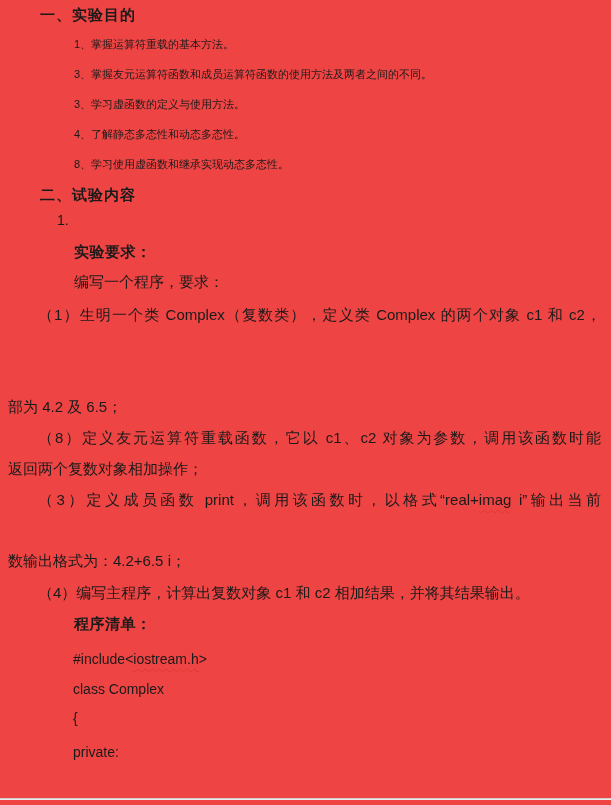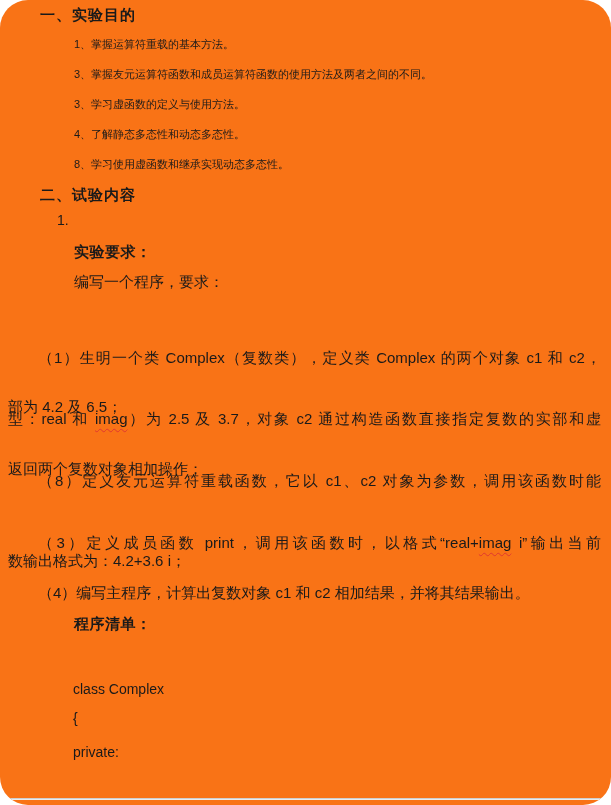--- a/index.html
+++ b/index.html
@@ -4,25 +4,24 @@
 <style>
   html, body {
     margin: 0;
     padding: 0;
     background: #ffffff;
   }
   .page {
     position: relative;
     width: 611px;
     height: 805px;
-    background: #f97316;
+    background: #ef4444;
     overflow: hidden;
     font-family: "Liberation Sans", "DejaVu Sans", sans-serif;
     color: #1a1a1a;
-    border-radius: 28px;
   }
   .abs { position: absolute; }
   .h1 {
     left: 40px;
     font-size: 15px;
     font-weight: bold;
     letter-spacing: 1px;
     white-space: nowrap;
   }
   .li {
@@ -50,21 +49,20 @@
   .body {
     left: 8px;
     width: 593px;
     font-size: 15px;
     line-height: 20px;
   }
   .jline {
     text-align: justify;
     text-align-last: justify;
     word-break: break-all;
-    margin-top: 43px;
   }
   .indent { text-indent: 30px; }
   .short { white-space: nowrap; }
   .code {
     left: 73px;
     font-size: 14px;
     white-space: nowrap;
   }
   .code-indent { left: 100px; margin-top: 48px; }
   .spell {
@@ -99,33 +97,33 @@
 
   <div class="abs h1" style="top:186px">二、试验内容</div>
 
   <div class="abs num" style="top:212px">1.</div>
 
   <div class="abs sub" style="top:243px">实验要求：</div>
 
   <div class="abs intro" style="top:273px">编写一个程序，要求：</div>
 
   <div class="abs body jline indent" style="top:305px">（1）生明一个类 Complex（复数类），定义类 Complex 的两个对象 c1 和 c2，</div>
-  <div class="abs body jline" style="top:366px"><span>型：real 和 </span><span class="spell">imag</span><span>）为 2.5 及 3.7，对象 c2 通过构造函数直接指定复数的实部和虚</span></div>
   <div class="abs body short" style="top:397px">部为 4.2 及 6.5；</div>
 
   <div class="abs body jline indent" style="top:428px">（8）定义友元运算符重载函数，它以 c1、c2 对象为参数，调用该函数时能</div>
   <div class="abs body short" style="top:459px">返回两个复数对象相加操作；</div>
 
   <div class="abs body jline indent" style="top:490px"><span>（3）定义成员函数 print，调用该函数时，以格式“real+</span><span class="spell">imag</span><span> i”输出当前</span></div>
-  <div class="abs body short" style="top:551px">数输出格式为：4.2+3.6 i；</div>
+  <div class="abs body short" style="top:551px">数输出格式为：4.2+6.5 i；</div>
 
   <div class="abs body indent short" style="top:583px">（4）编写主程序，计算出复数对象 c1 和 c2 相加结果，并将其结果输出。</div>
 
   <div class="abs sub" style="top:615px">程序清单：</div>
 
+  <div class="abs code" style="top:651px"><span>#include&lt;</span><span class="spell">iostream.h</span><span>&gt;</span></div>
   <div class="abs code" style="top:681px">class Complex</div>
   <div class="abs code" style="top:710px">{</div>
   <div class="abs code" style="top:744px">private:</div>
   <div class="abs code code-indent" style="top:776px">double real;</div>
 
   <div class="abs divider"></div>
 
 </div>
 
 </body></html>

